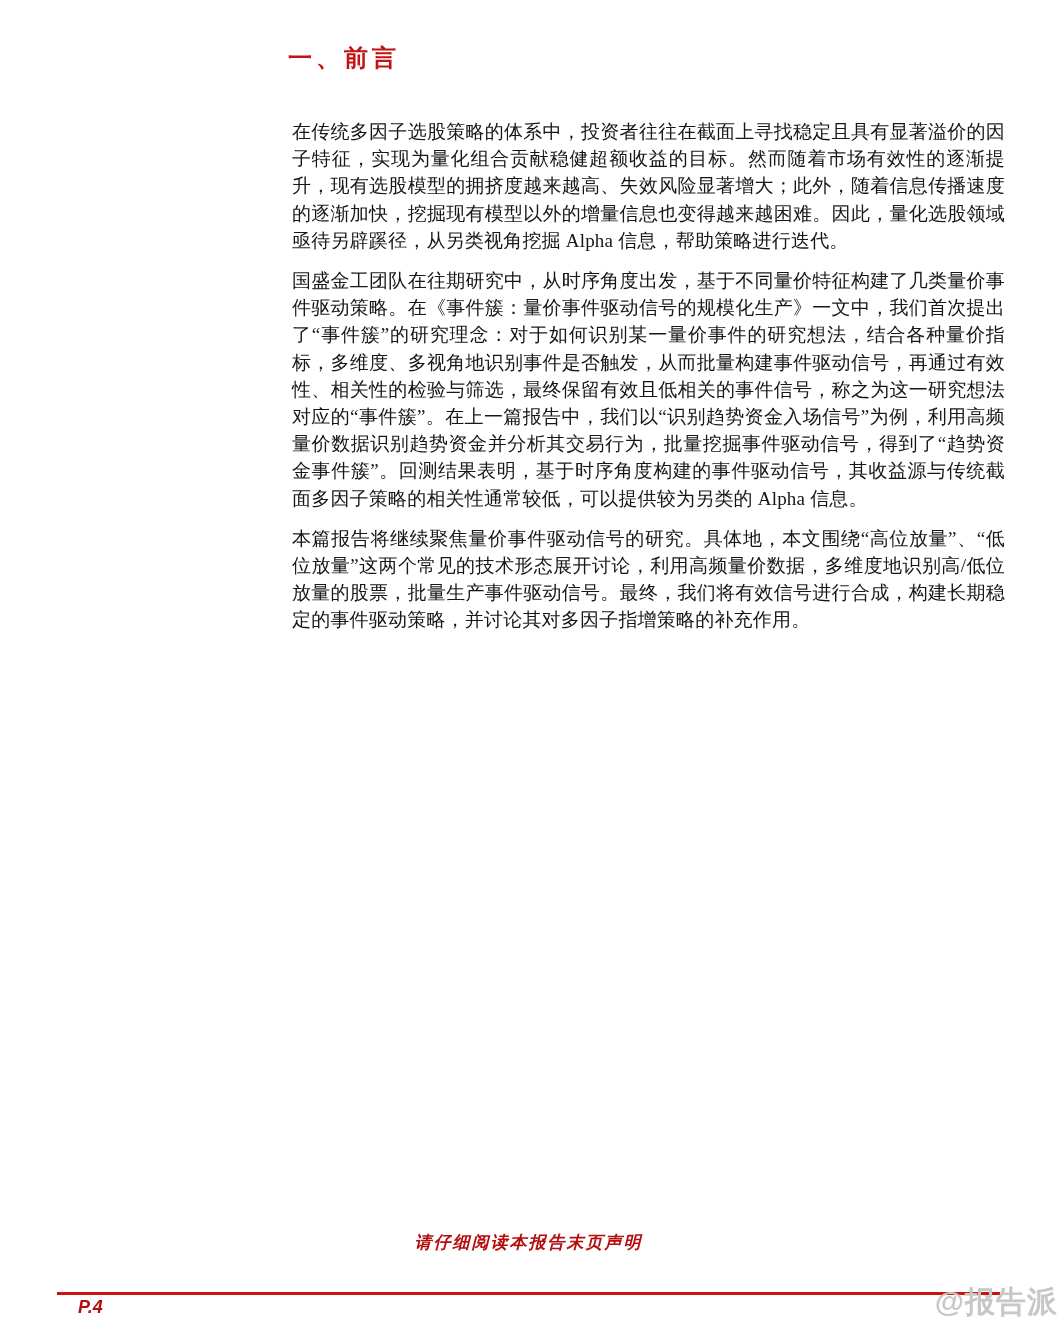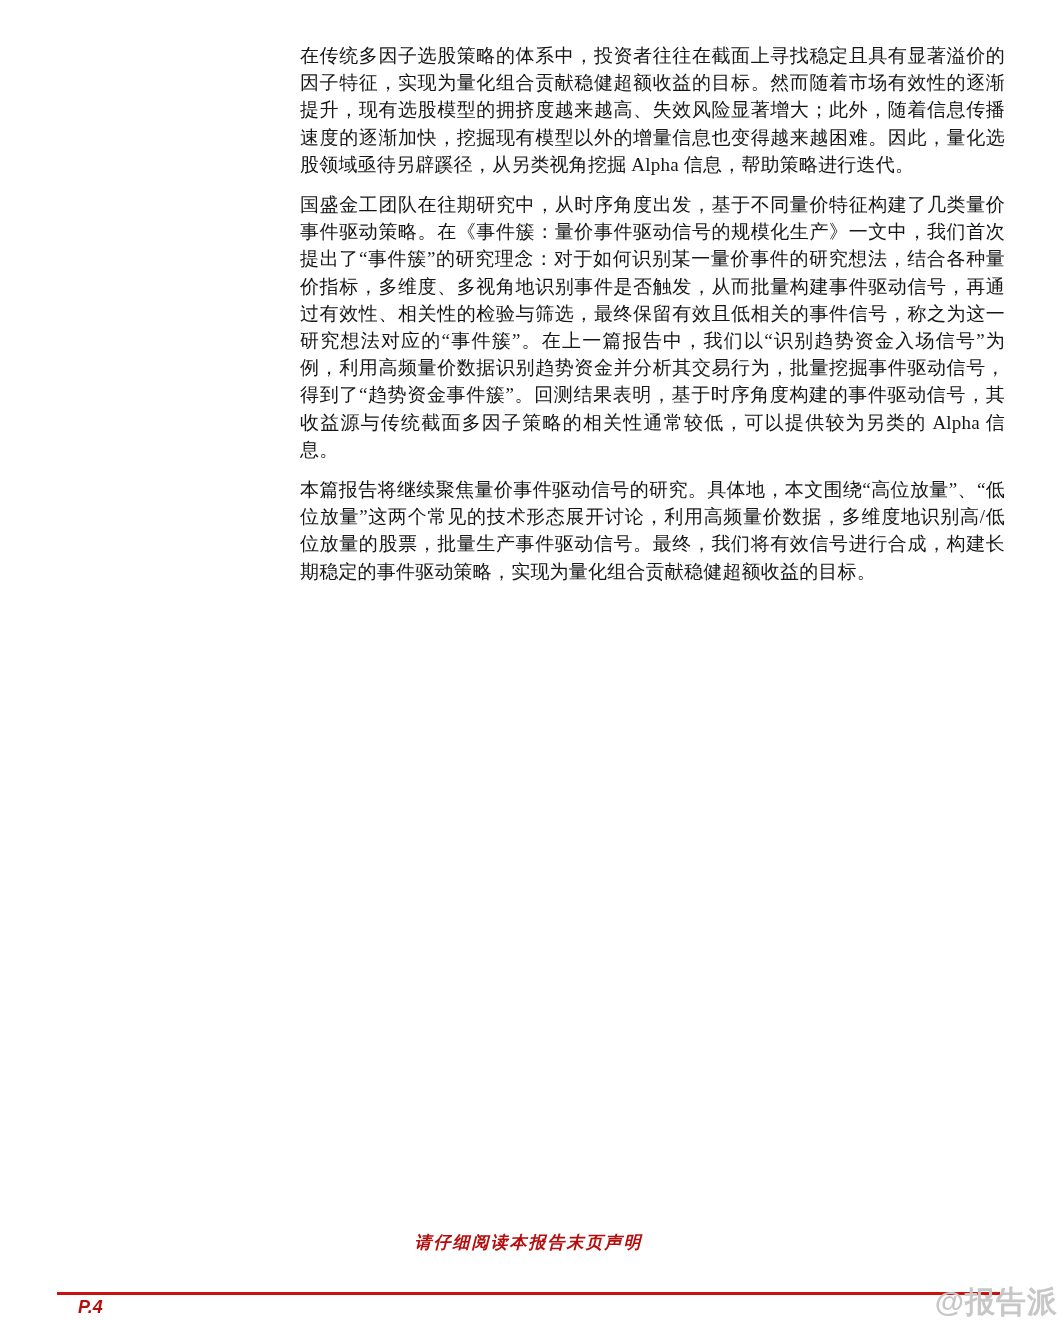--- a/index.html
+++ b/index.html
@@ -19,21 +19,21 @@
   }
   .section-title {
     margin: 0 0 44px 0;
     color: #c41111;
     font-size: 24px;
     font-weight: bold;
     letter-spacing: 4px;
     font-family: "Liberation Serif", "DejaVu Serif", serif;
   }
   .para {
-    margin: 0 0 13px 12px;
+    margin: 0 0 13px 4px;
     font-size: 19px;
     line-height: 27.2px;
     color: #161616;
     text-align: justify;
     text-justify: inter-ideograph;
     letter-spacing: 0.2px;
   }
   .footer-line {
     position: absolute;
     left: 57px;
@@ -77,26 +77,27 @@
     font-family: "Liberation Sans", sans-serif;
     white-space: nowrap;
   }
 </style>
 </head>
 <body>
 
 <div class="page">
 
   <div class="content">
+    <h1 class="section-title">一、前言</h1>
 
     <p class="para">在传统多因子选股策略的体系中，投资者往往在截面上寻找稳定且具有显著溢价的因子特征，实现为量化组合贡献稳健超额收益的目标。然而随着市场有效性的逐渐提升，现有选股模型的拥挤度越来越高、失效风险显著增大；此外，随着信息传播速度的逐渐加快，挖掘现有模型以外的增量信息也变得越来越困难。因此，量化选股领域亟待另辟蹊径，从另类视角挖掘 Alpha 信息，帮助策略进行迭代。</p>
 
     <p class="para">国盛金工团队在往期研究中，从时序角度出发，基于不同量价特征构建了几类量价事件驱动策略。在《事件簇：量价事件驱动信号的规模化生产》一文中，我们首次提出了“事件簇”的研究理念：对于如何识别某一量价事件的研究想法，结合各种量价指标，多维度、多视角地识别事件是否触发，从而批量构建事件驱动信号，再通过有效性、相关性的检验与筛选，最终保留有效且低相关的事件信号，称之为这一研究想法对应的“事件簇”。在上一篇报告中，我们以“识别趋势资金入场信号”为例，利用高频量价数据识别趋势资金并分析其交易行为，批量挖掘事件驱动信号，得到了“趋势资金事件簇”。回测结果表明，基于时序角度构建的事件驱动信号，其收益源与传统截面多因子策略的相关性通常较低，可以提供较为另类的 Alpha 信息。</p>
 
-    <p class="para">本篇报告将继续聚焦量价事件驱动信号的研究。具体地，本文围绕“高位放量”、“低位放量”这两个常见的技术形态展开讨论，利用高频量价数据，多维度地识别高/低位放量的股票，批量生产事件驱动信号。最终，我们将有效信号进行合成，构建长期稳定的事件驱动策略，实现为量化组合贡献稳健超额收益的目标。</p>
+    <p class="para">本篇报告将继续聚焦量价事件驱动信号的研究。具体地，本文围绕“高位放量”、“低位放量”这两个常见的技术形态展开讨论，利用高频量价数据，多维度地识别高/低位放量的股票，批量生产事件驱动信号。最终，我们将有效信号进行合成，构建长期稳定的事件驱动策略，并讨论其对多因子指增策略的补充作用。</p>
   </div>
 
   <div class="footer-line"></div>
 
   <div class="page-number">P.4</div>
 
   <div class="footer-disclaimer">请仔细阅读本报告末页声明</div>
 
   <div class="watermark">@报告派</div>
 

